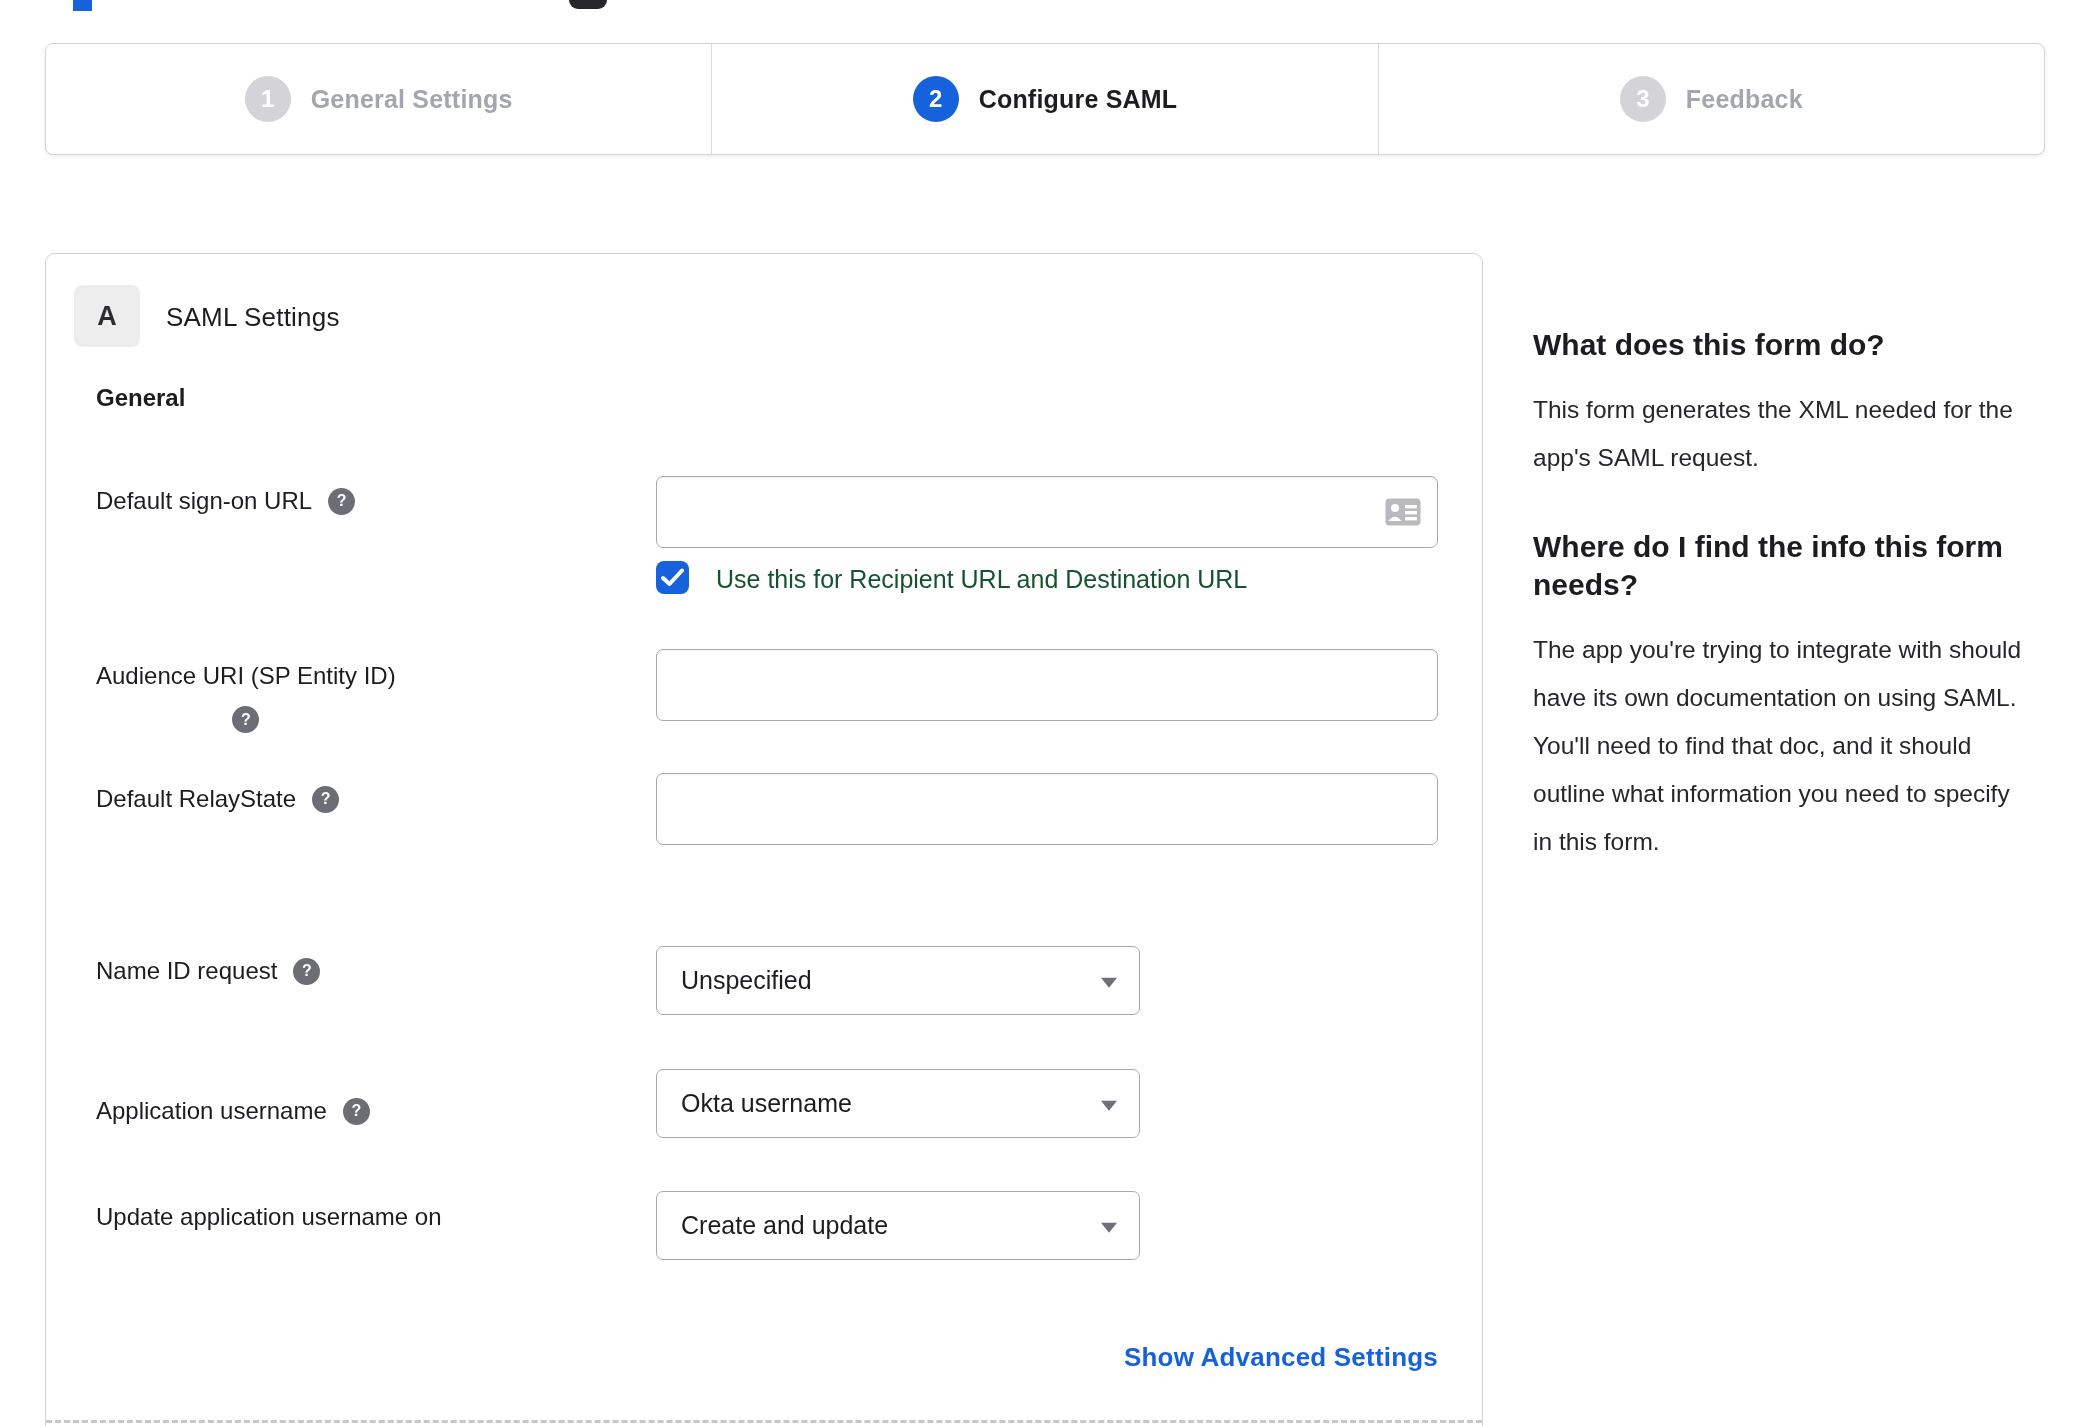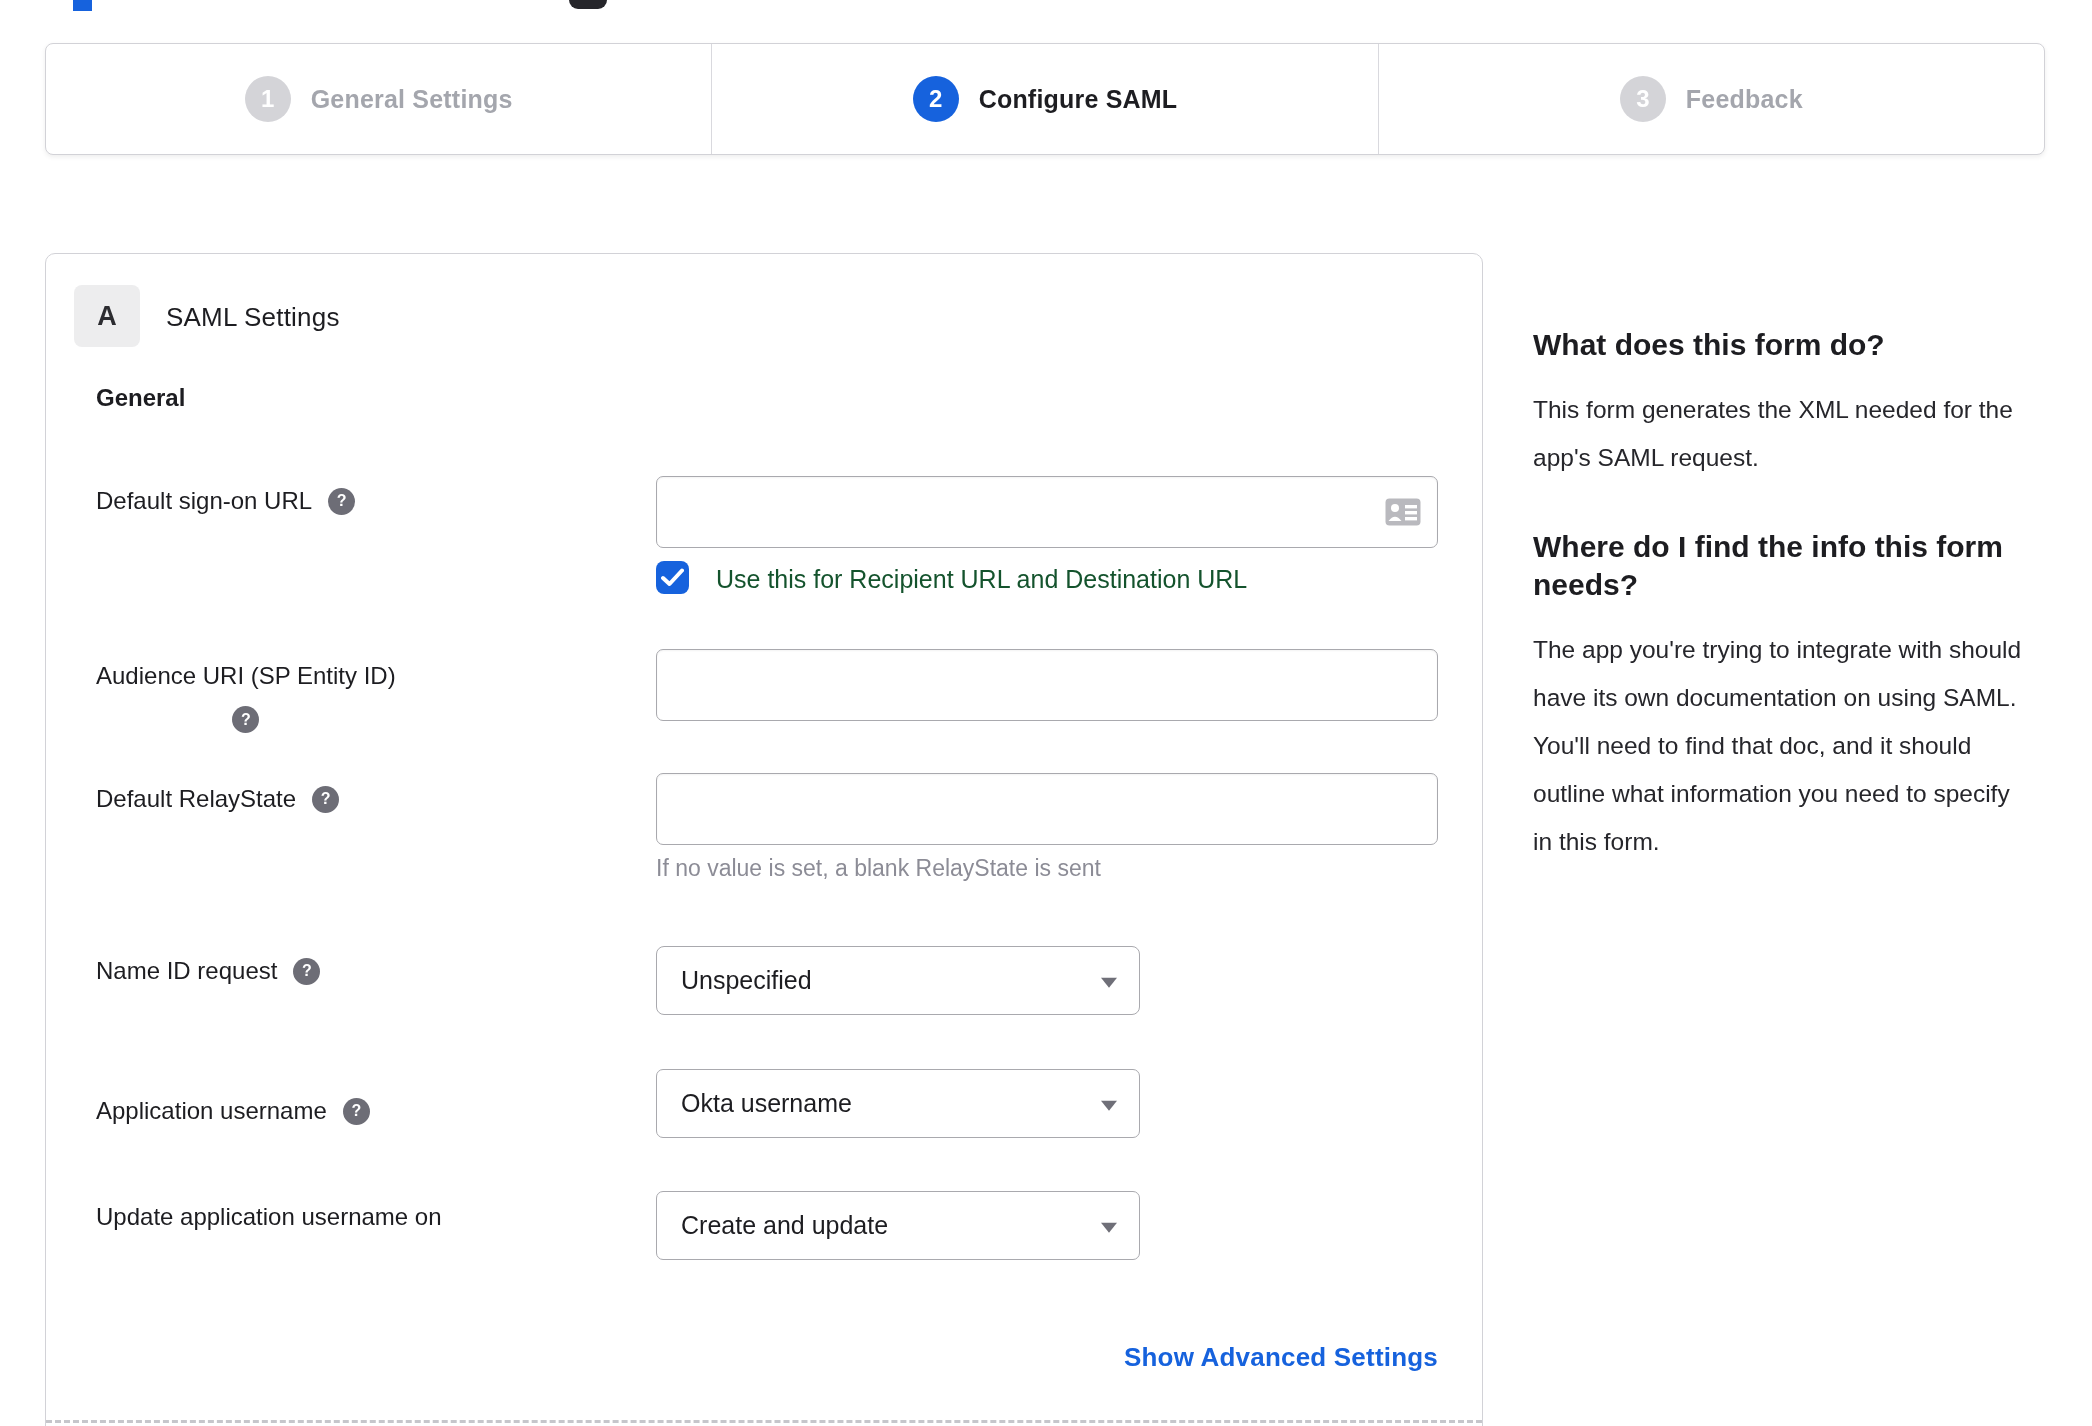--- a/index.html
+++ b/index.html
@@ -192,27 +192,26 @@
       <span>Audience URI (SP Entity ID)</span>
       <span class="help-icon">?</span>
     </div>
     <input class="text-input" type="text" style="top: 395px;" value="">
 
     <div class="field-label" style="top:531px;">
       <span>Default RelayState</span>
       <span class="help-icon">?</span>
     </div>
     <input class="text-input" type="text" style="top: 519px;" value="">
-    <div class="hint" style="top:601px;">If no value is set, a blank RelayState is sent</div>
 
     <div class="field-label" style="top:703px;">
       <span>Name ID request</span>
       <span class="help-icon">?</span>
     </div>
-    <div class="select" style="top:692px;border-radius:8px;">
+    <div class="select" style="top:692px;">
       <span>Unspecified</span>
       <span class="select-caret"></span>
     </div>
 
     <div class="field-label" style="top:843px;">
       <span>Application username</span>
       <span class="help-icon">?</span>
     </div>
     <div class="select" style="top:815px;">
       <span>Okta username</span>

